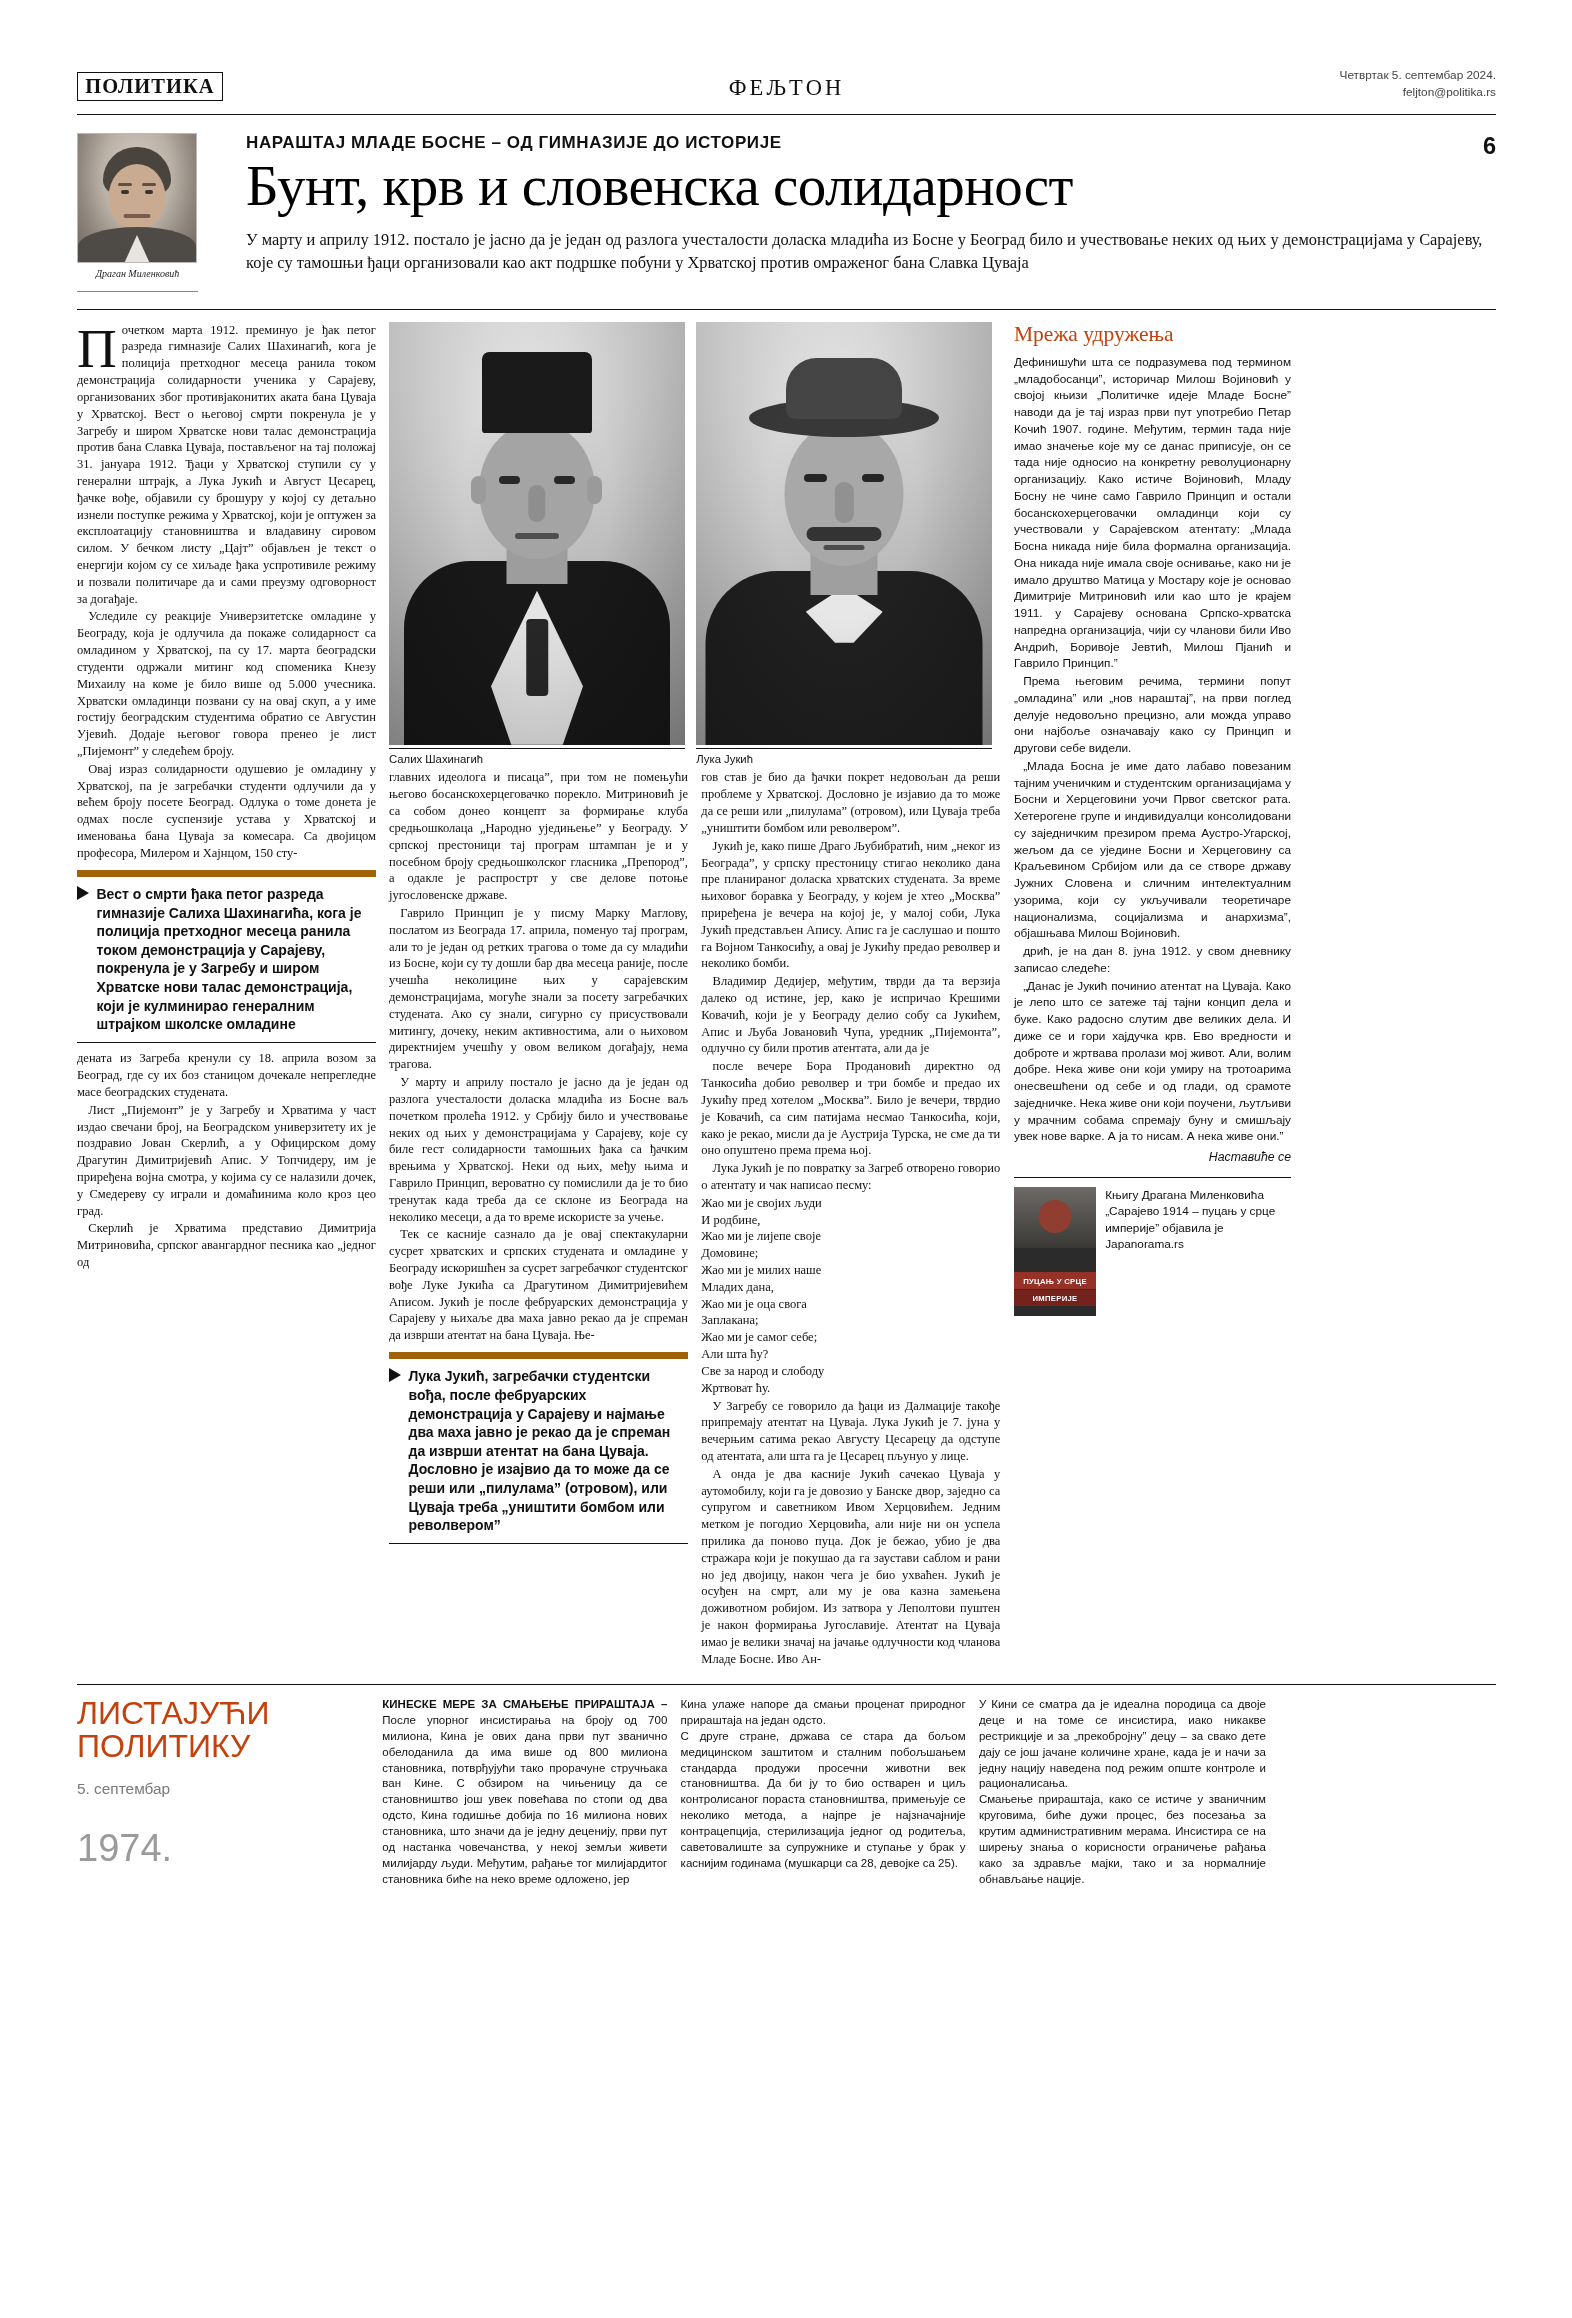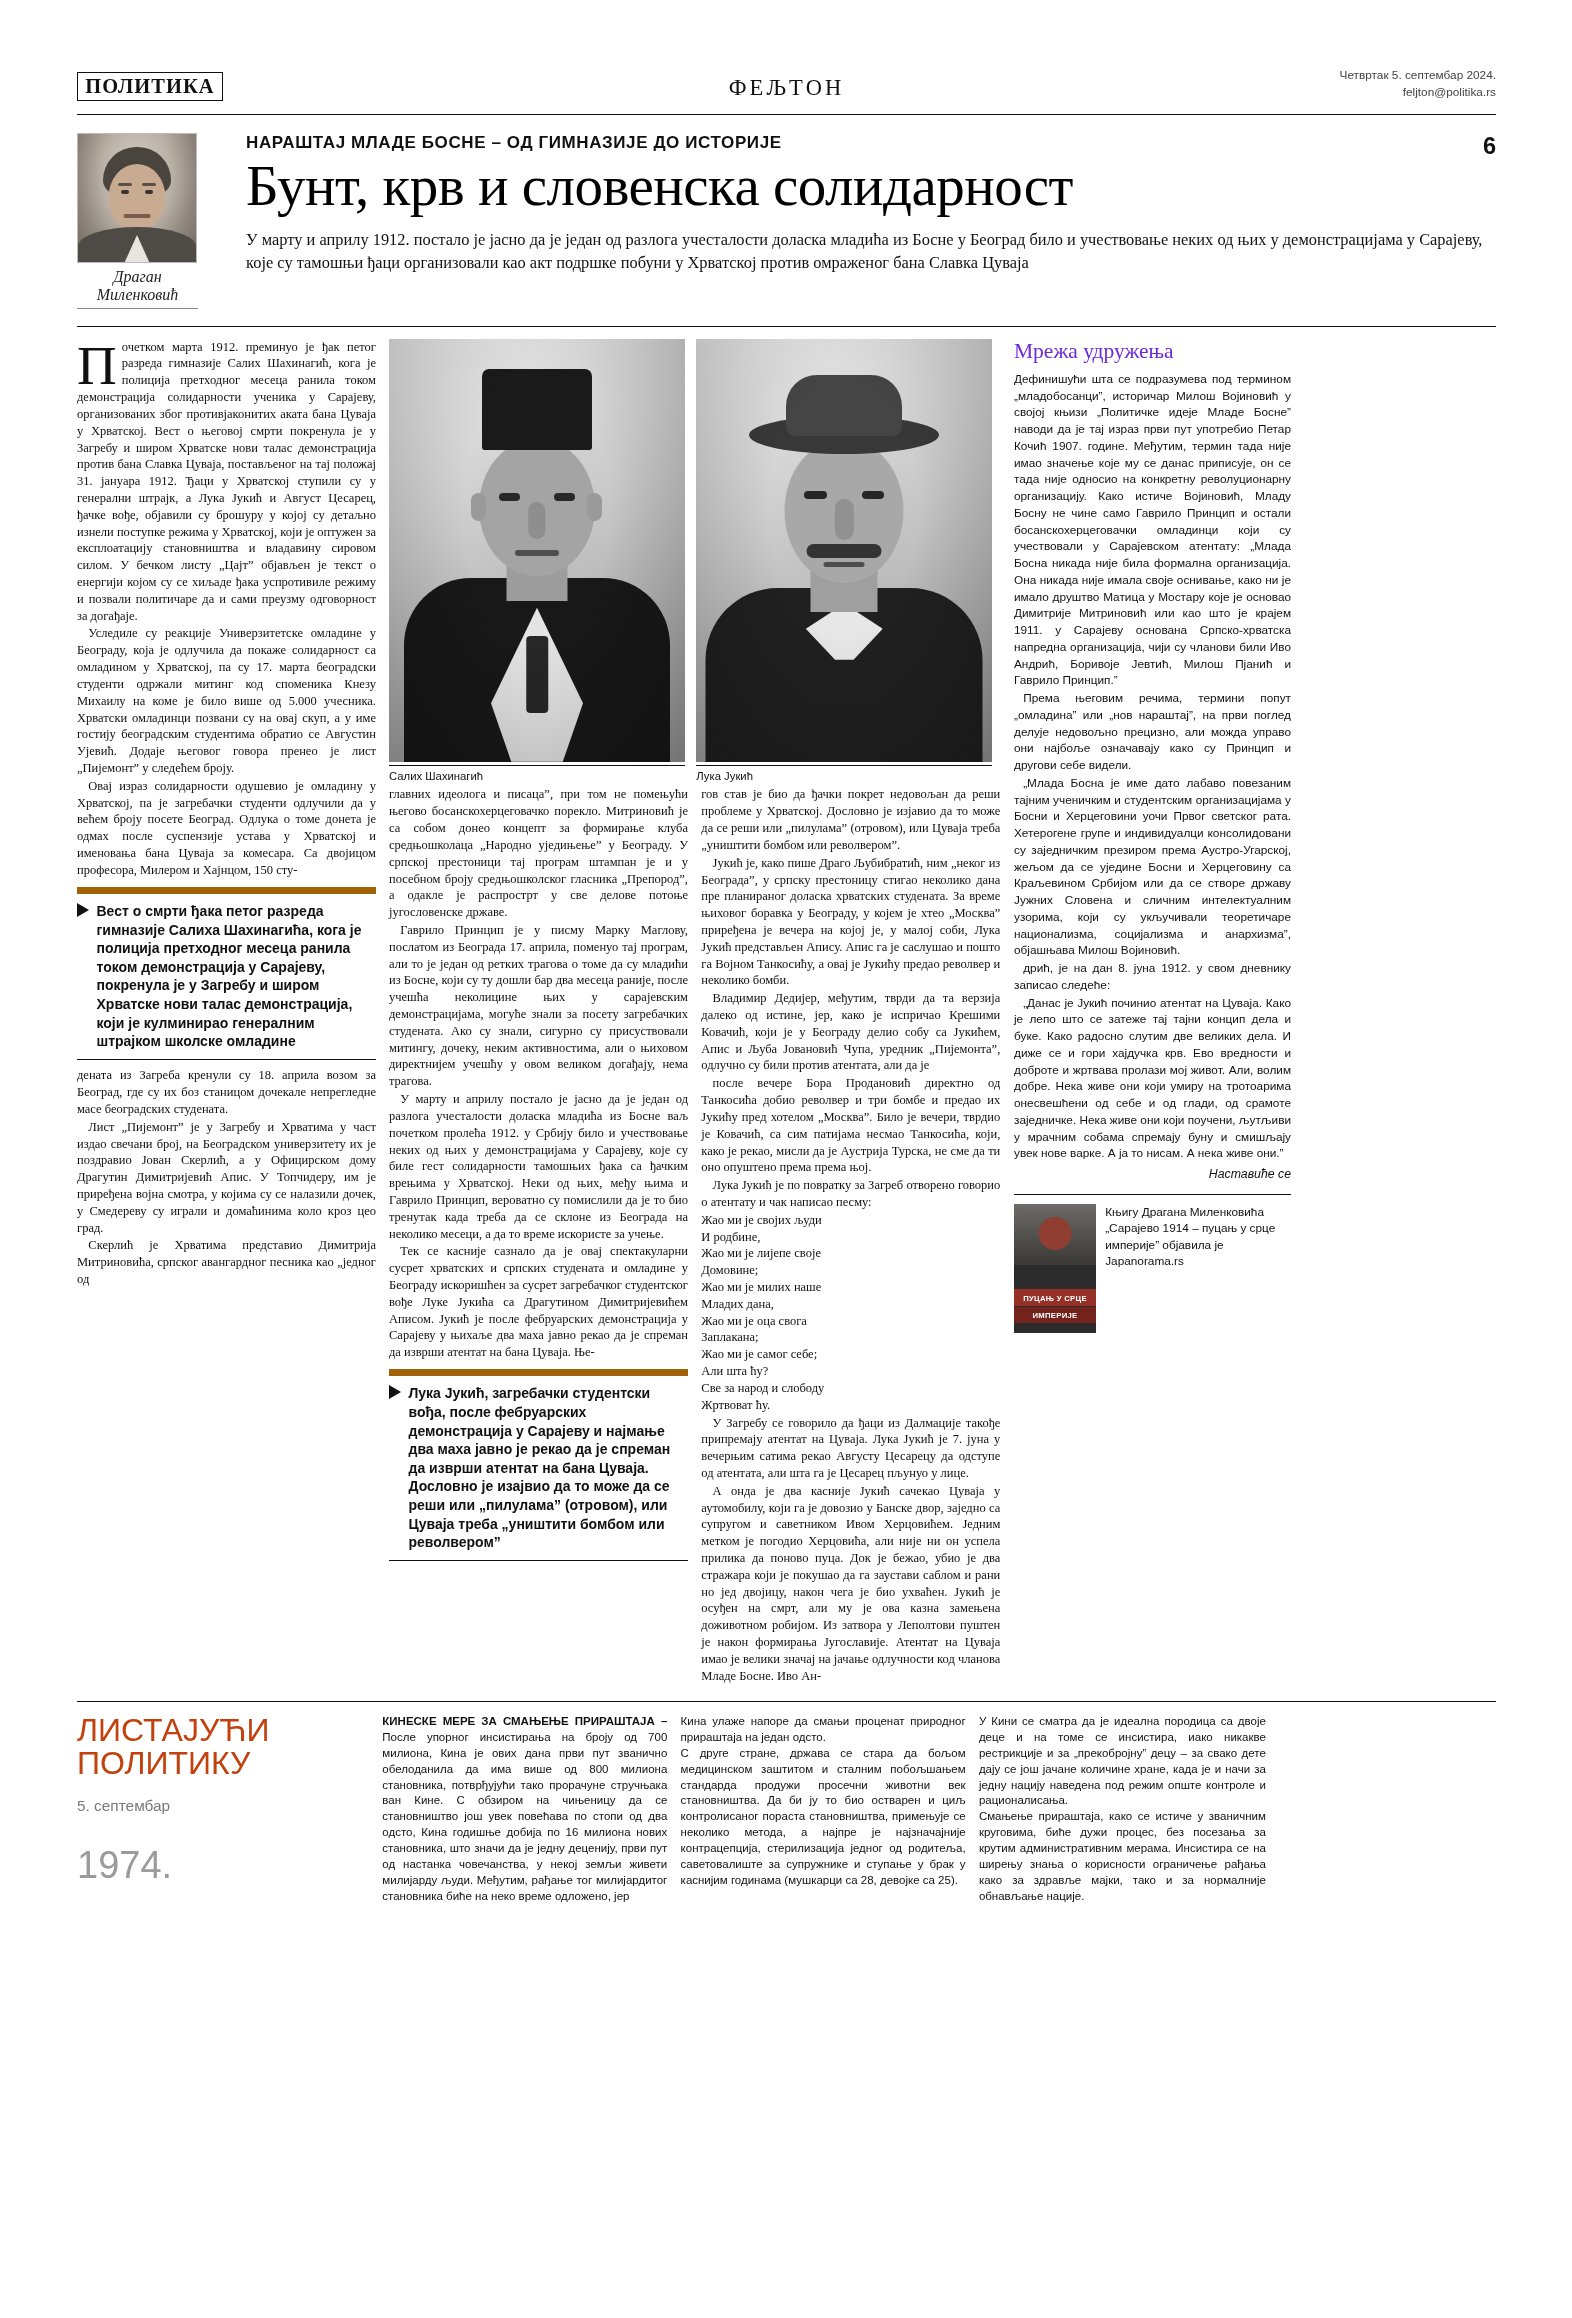--- a/index.html
+++ b/index.html
@@ -84,26 +84,26 @@
     width:118px; height:39px; background:#4e4a46; border-radius:54% 54% 0 0;
   }
   .author-photo .shirt {
     position:absolute; left:50%; bottom:-4.1px; transform:translateX(-50%);
     width:28px; height:31px; background:#e8e5e0; clip-path:polygon(50% 0,100% 100%,0 100%);
   }
   .author-name {
     width:121px;
     text-align:center;
     font-family:"Liberation Serif", serif;
-    font-size:16px;
+    font-size:10px;
     font-style:italic;
     color:#222;
     margin-top:5.1px;
     border-bottom:0.5px solid #888;
-    padding-bottom:4px;
+    padding-bottom:12px;
   }
   .head-main { flex:1; padding-left:5.1px; }
   .kicker {
     font-family:"Liberation Sans", sans-serif;
     font-weight:bold;
     font-size:17px;
     letter-spacing:0.6px;
     color:#111;
     margin-bottom:3.1px;
   }
@@ -260,21 +260,21 @@
     font-weight:bold;
     font-size:14px;
     line-height:1.33;
     color:#111;
   }
 
   
   .side-title {
     font-family:"Liberation Serif", serif;
     font-size:21.5px;
-    color:#6d28d9;
+    color:#c2410c;
     margin:0 0 7.2px 0;
   }
   p.side {
     font-family:"Liberation Sans", sans-serif;
     font-size:11.8px;
     line-height:1.42;
     text-align:justify;
     margin:0 0 1px 0;
     text-indent:9.2px;
   }

